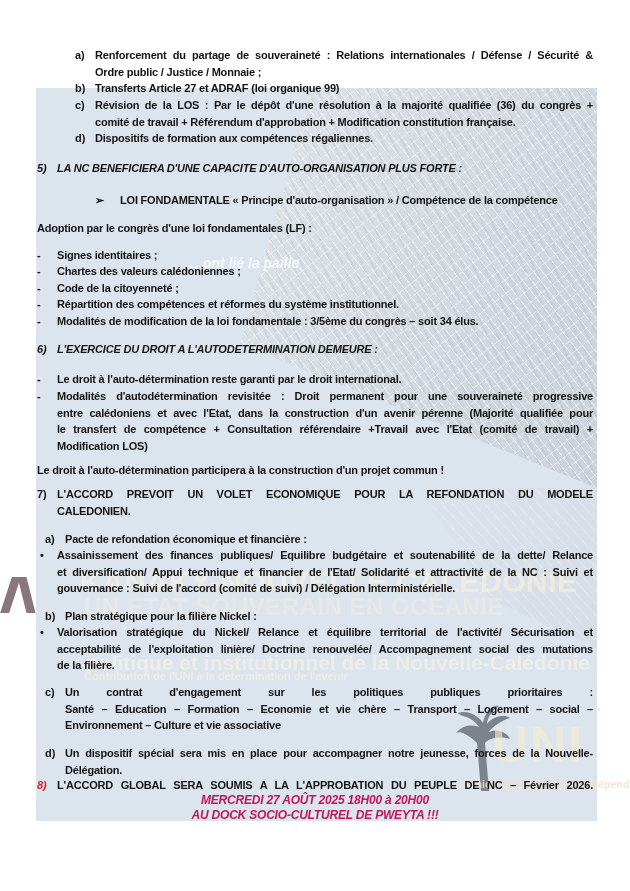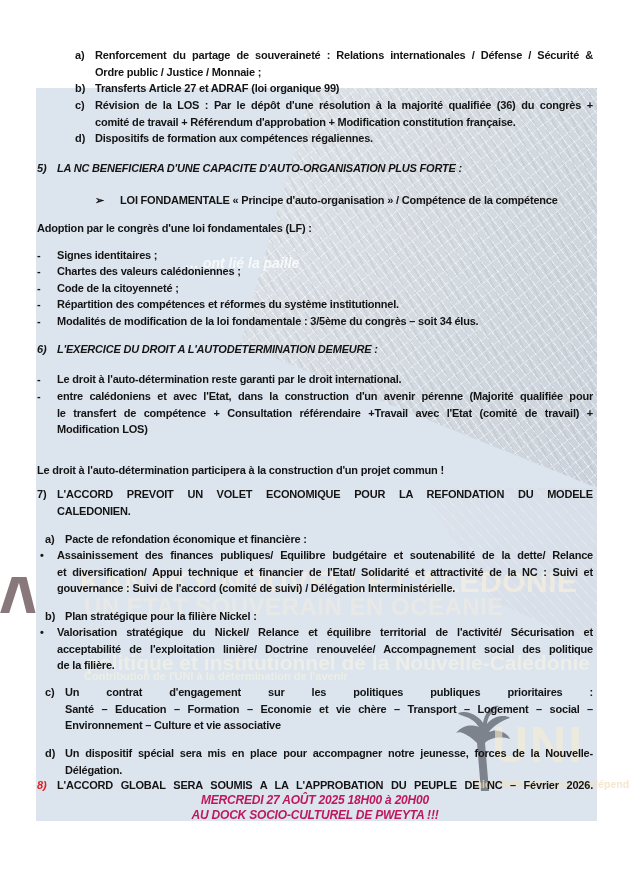--- a/index.html
+++ b/index.html
@@ -138,20 +138,21 @@
       <div class="block k-sec it" style="top: 341px;">
         <span class="marker it">6)</span>
         <div class="line u">L'EXERCICE DU DROIT A L'AUTODETERMINATION DEMEURE :</div>
       </div>
       <div class="block k-dash" style="top: 371px;">
         <span class="marker">-</span>
         <div class="line">Le droit à l'auto-détermination reste garanti par le droit international.</div>
       </div>
       <div class="block k-dash" style="top: 388px;">
         <span class="marker">-</span>
+        <div class="line j">Modalités d'autodétermination revisitée : Droit permanent pour une souveraineté progressive</div>
         <div class="line j">entre calédoniens et avec l'Etat, dans la construction d'un avenir pérenne (Majorité qualifiée pour</div>
         <div class="line j">le transfert de compétence + Consultation référendaire +Travail avec l'Etat (comité de travail) +</div>
         <div class="line">Modification LOS)</div>
       </div>
       <div class="block k-plain" style="top: 462px;">
         <div class="line">Le droit à l'auto-détermination participera à la construction d'un projet commun !</div>
       </div>
       <div class="block k-sec" style="top: 486px;">
         <span class="marker">7)</span>
         <div class="line j u">L'ACCORD PREVOIT UN VOLET ECONOMIQUE POUR LA REFONDATION DU MODELE</div>
@@ -167,21 +168,21 @@
         <div class="line j">et diversification/ Appui technique et financier de l'Etat/ Solidarité et attractivité de la NC : Suivi et</div>
         <div class="line">gouvernance : Suivi de l'accord (comité de suivi) / Délégation Interministérielle.</div>
       </div>
       <div class="block k-sub" style="top: 608px;">
         <span class="marker">b)</span>
         <div class="line">Plan stratégique pour la filière Nickel :</div>
       </div>
       <div class="block k-bullet" style="top: 624px;">
         <span class="marker">•</span>
         <div class="line j">Valorisation stratégique du Nickel/ Relance et équilibre territorial de l'activité/ Sécurisation et</div>
-        <div class="line j">acceptabilité de l'exploitation linière/ Doctrine renouvelée/ Accompagnement social des politique</div>
+        <div class="line j">acceptabilité de l'exploitation linière/ Doctrine renouvelée/ Accompagnement social des mutations</div>
         <div class="line">de la filière.</div>
       </div>
       <div class="block k-sub" style="top: 684px;">
         <span class="marker">c)</span>
         <div class="line j">Un contrat d'engagement sur les politiques publiques prioritaires :</div>
         <div class="line j">Santé – Education – Formation – Economie et vie chère – Transport – Logement – social –</div>
         <div class="line">Environnement – Culture et vie associative</div>
       </div>
       <div class="block k-sub" style="top: 745px;">
         <span class="marker">d)</span>

